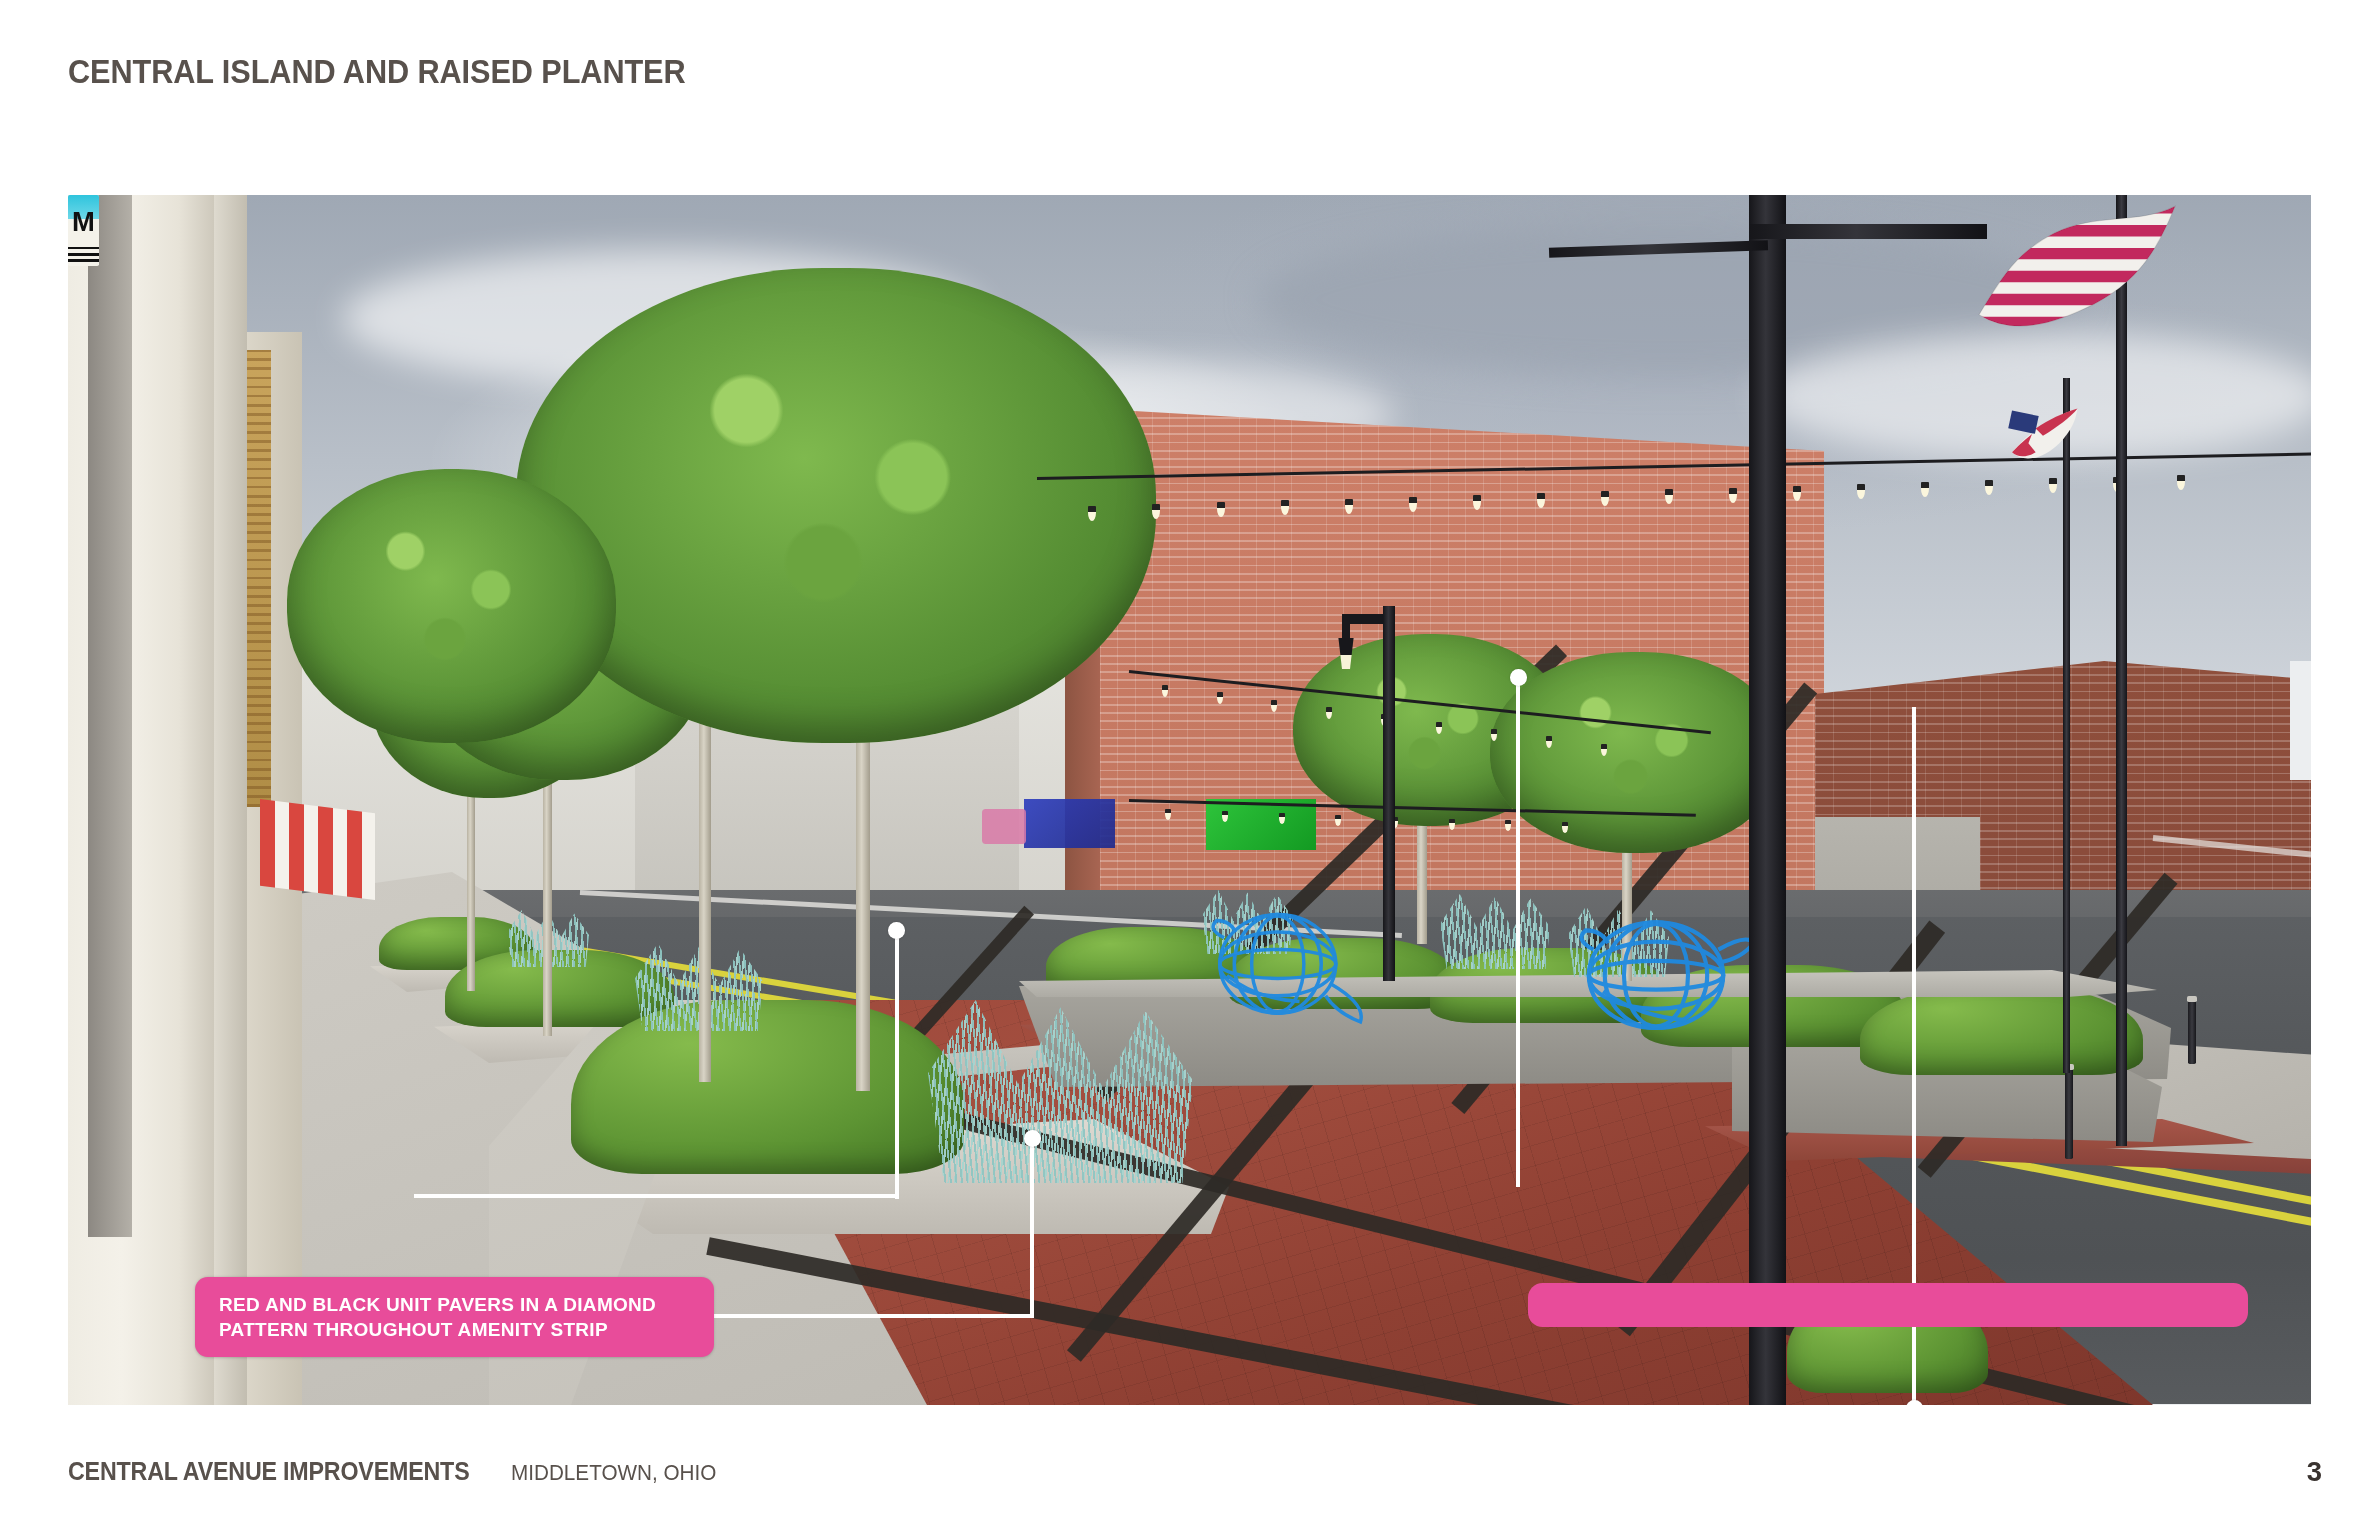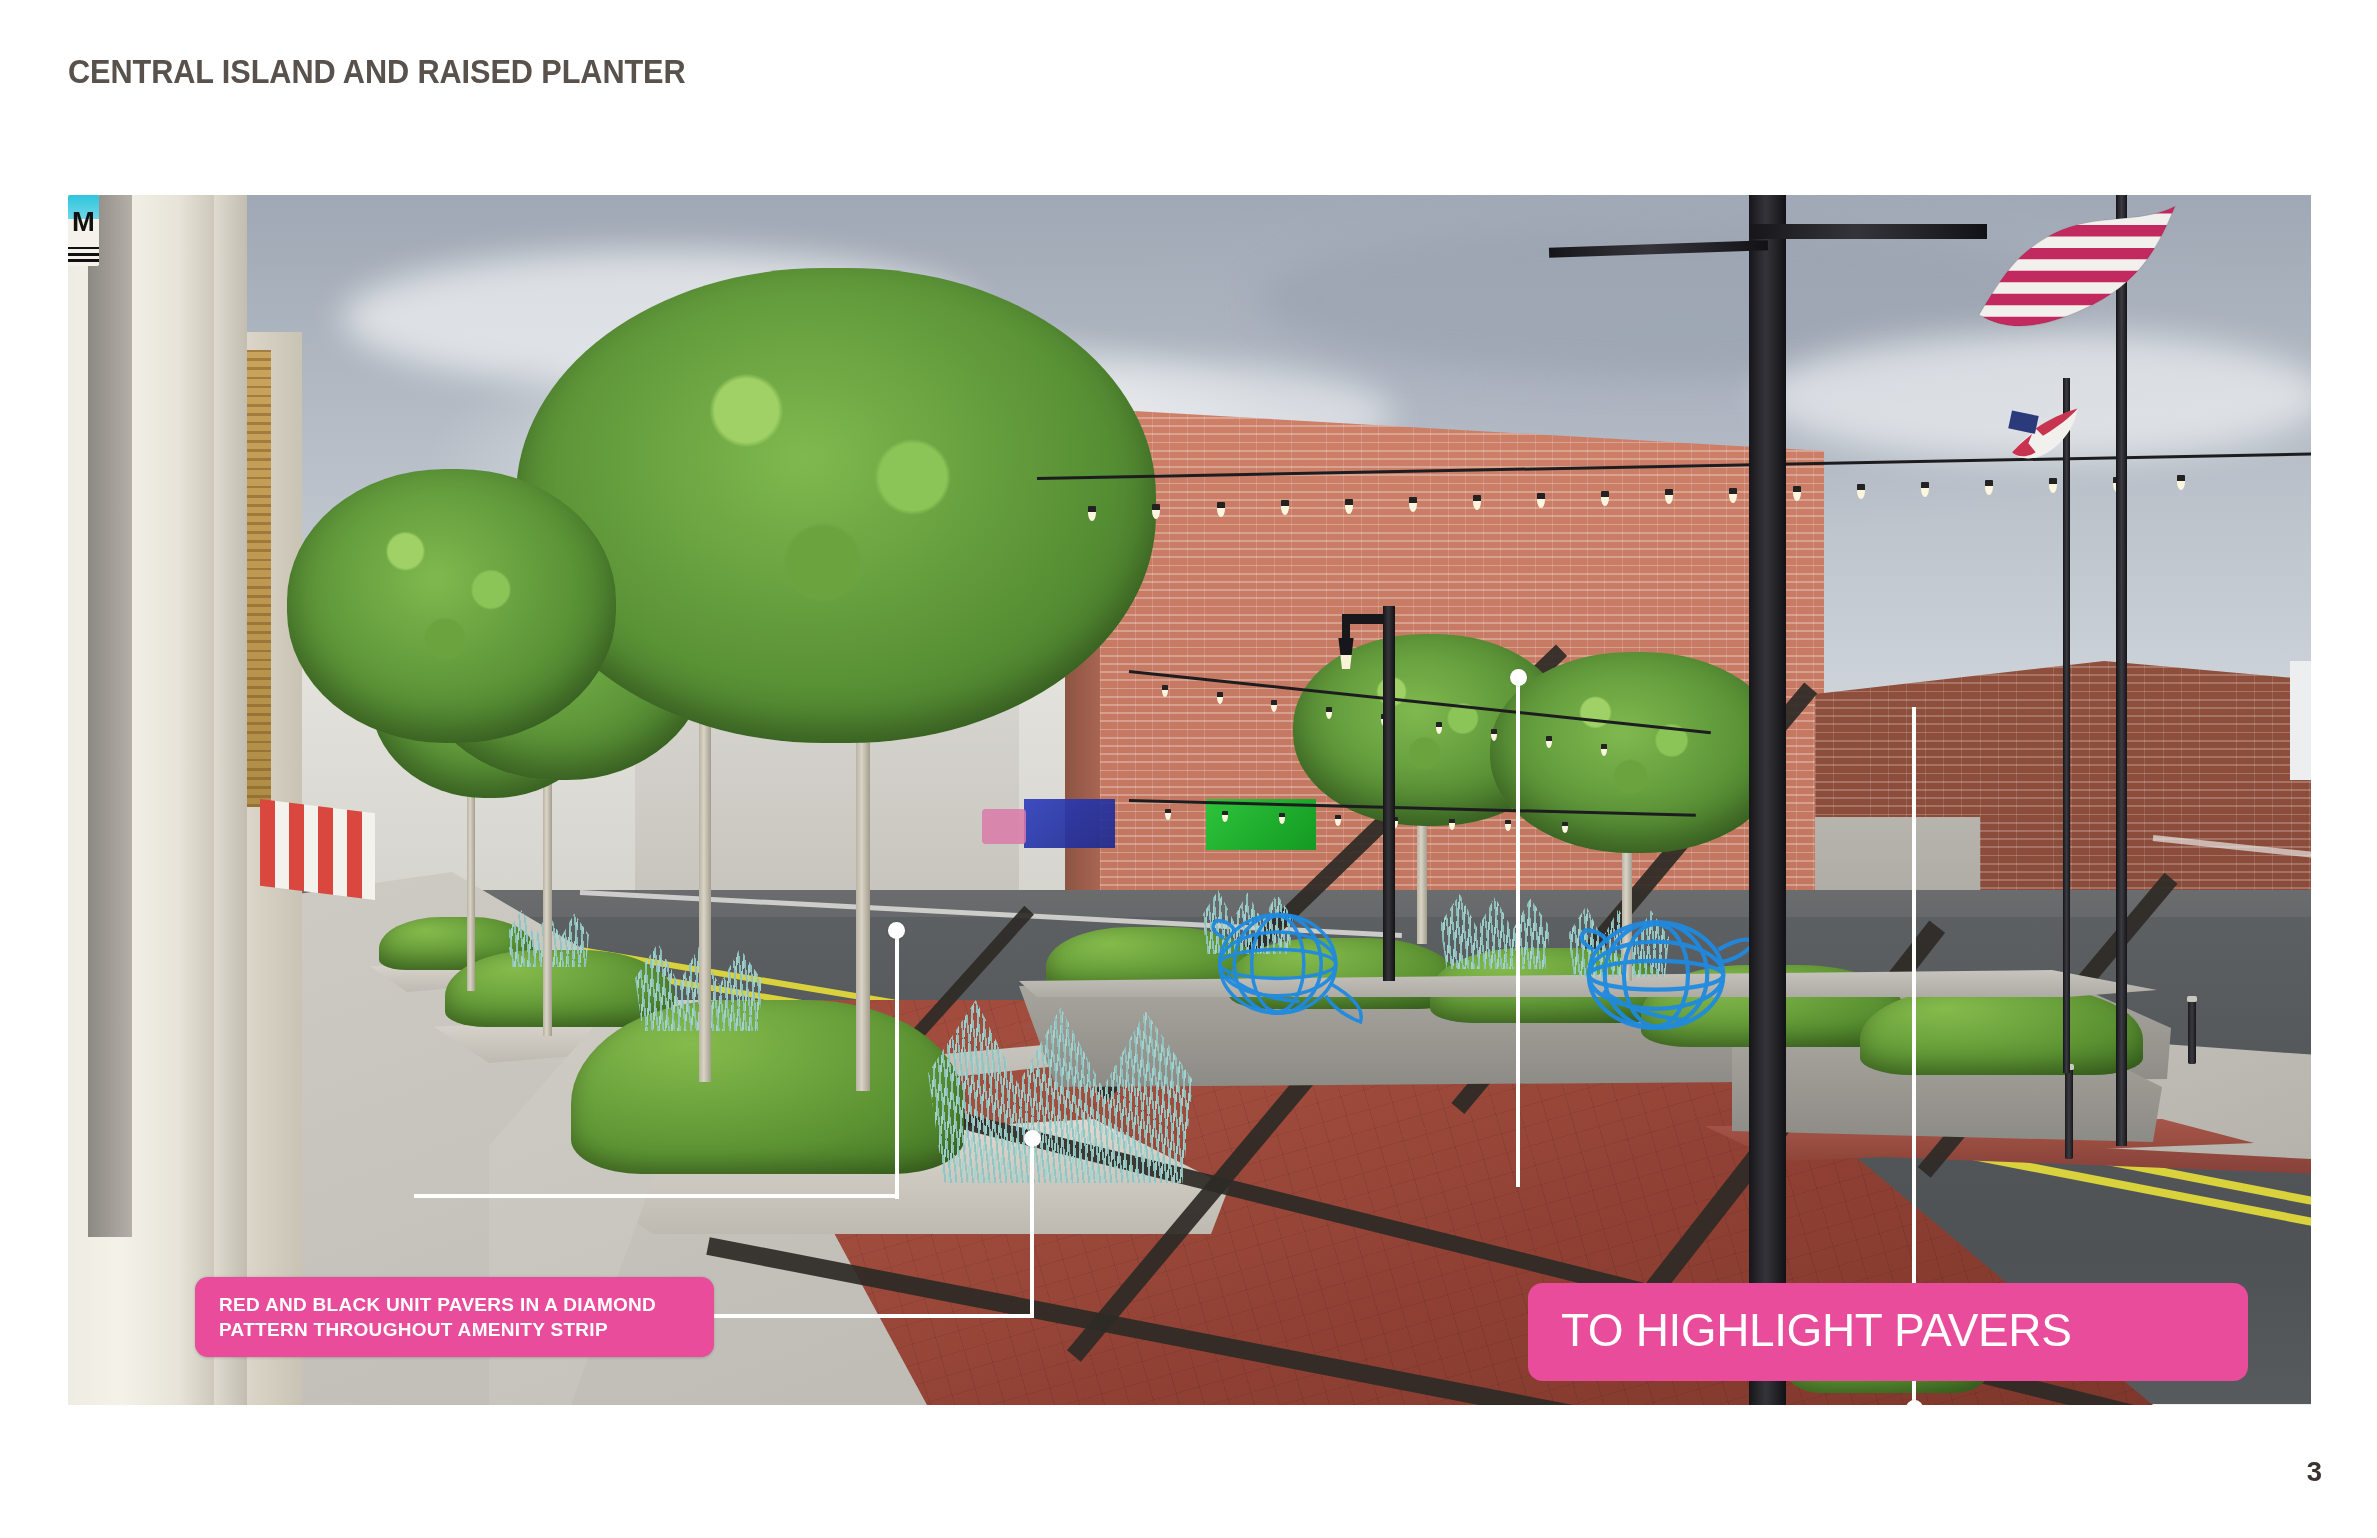--- a/index.html
+++ b/index.html
@@ -610,19 +610,22 @@
     <div class="leader-dot" style="left:956px;top:935px;"></div>
 
   </div>
 
 
 
   <div class="callout" style="left:195px;top:1277px;width:519px;">RED AND BLACK UNIT PAVERS IN A DIAMOND
 PATTERN THROUGHOUT AMENITY STRIP</div>
 
   <div class="banner-big">
-    <div class="l2">TO HIGHLIGHT PAVERS</div>
   </div>
 
+  <div class="footer">
+    <span class="footer-main">CENTRAL AVENUE IMPROVEMENTS</span>
+    <span class="footer-sub">MIDDLETOWN, OHIO</span>
+  </div>
   <div class="pagenum">3</div>
 
 </div>
 
 
 </body></html>

